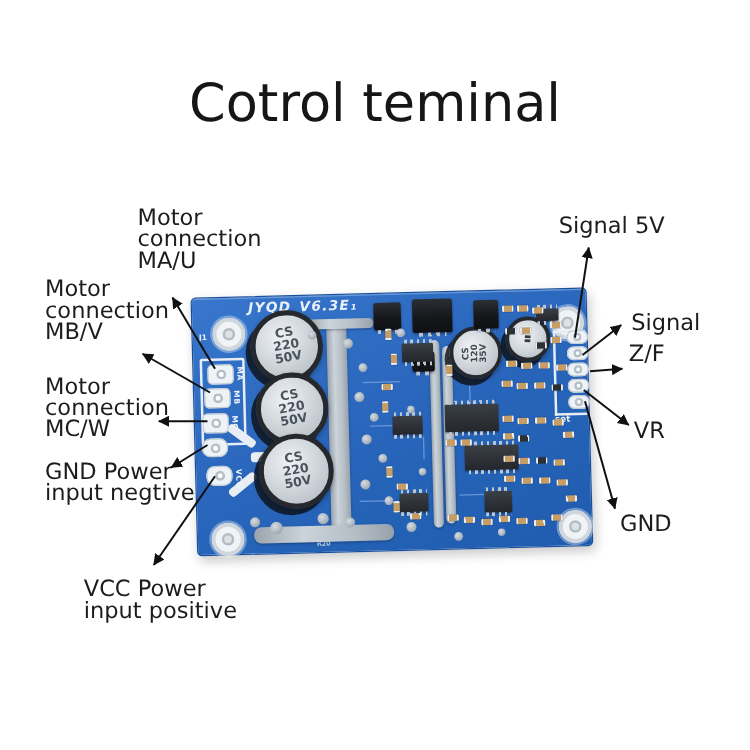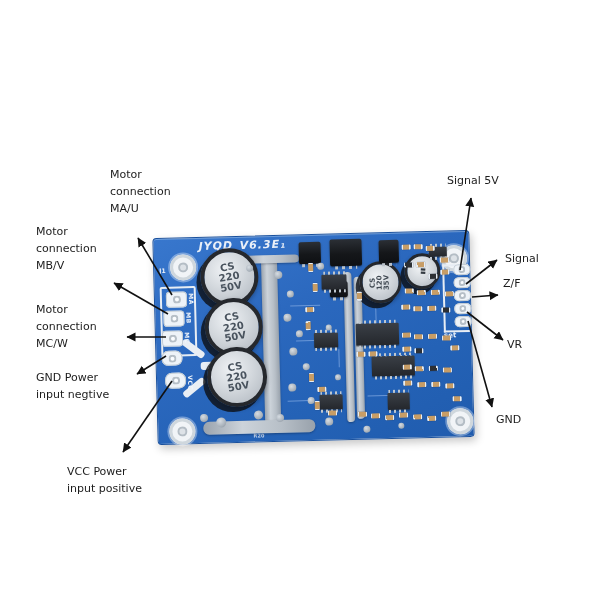--- a/index.html
+++ b/index.html
@@ -5,21 +5,21 @@
   html,body{margin:0;padding:0;}
   body{width:600px;height:600px;background:#ffffff;overflow:hidden;
        font-family:"DejaVu Sans","Liberation Sans",sans-serif;}
   .stage{position:relative;width:600px;height:600px;background:#fff;}
 
   
   .title{position:absolute;top:58px;left:0;width:600px;text-align:center;
          font-size:42px;color:#161616;letter-spacing:0px;}
 
   
-  .lbl{position:absolute;font-size:11px;line-height:17px;color:#1c1c1c;white-space:nowrap;}
+  .lbl{position:absolute;font-size:18px;line-height:17px;color:#1c1c1c;white-space:nowrap;}
 
   
   svg.arrows{position:absolute;left:0;top:0;z-index:6;pointer-events:none;}
 
   
   .board{position:absolute;left:155px;top:234px;width:315px;height:205px;
          transform:rotate(-1.5deg);transform-origin:50% 50%;z-index:2;
          background:linear-gradient(155deg,#3877cd 0%,#2b68be 40%,#2462b6 70%,#205cae 100%);
          border-radius:4px;border:1px solid #19509d;
          box-shadow:inset 0 1px 0 rgba(150,190,235,.55), 2px 4px 9px rgba(0,0,0,.22);}
@@ -75,20 +75,21 @@
        box-shadow:0 0 0 .5px rgba(20,40,80,.25);}
   .res.d{background:linear-gradient(90deg,#e8eef4 0 15%,#2c2f34 15% 85%,#e8eef4 85% 100%);}
   .res.v{transform:rotate(90deg);}
   .sline{position:absolute;background:#7ba4de;opacity:.8;}
 </style>
 </head>
 <body>
 
 <div class="stage">
 
+  <div class="title">Cotrol teminal</div>
 
   <div class="board">
 
     <div class="hole" style="left:16px;top:16px;width:26px;height:26px;">
         <i></i>
       </div>
     <div class="hole" style="left:287px;top:14px;width:26px;height:26px;">
         <i></i>
       </div>
     <div class="hole" style="left:11px;top:180px;width:26px;height:26px;">

